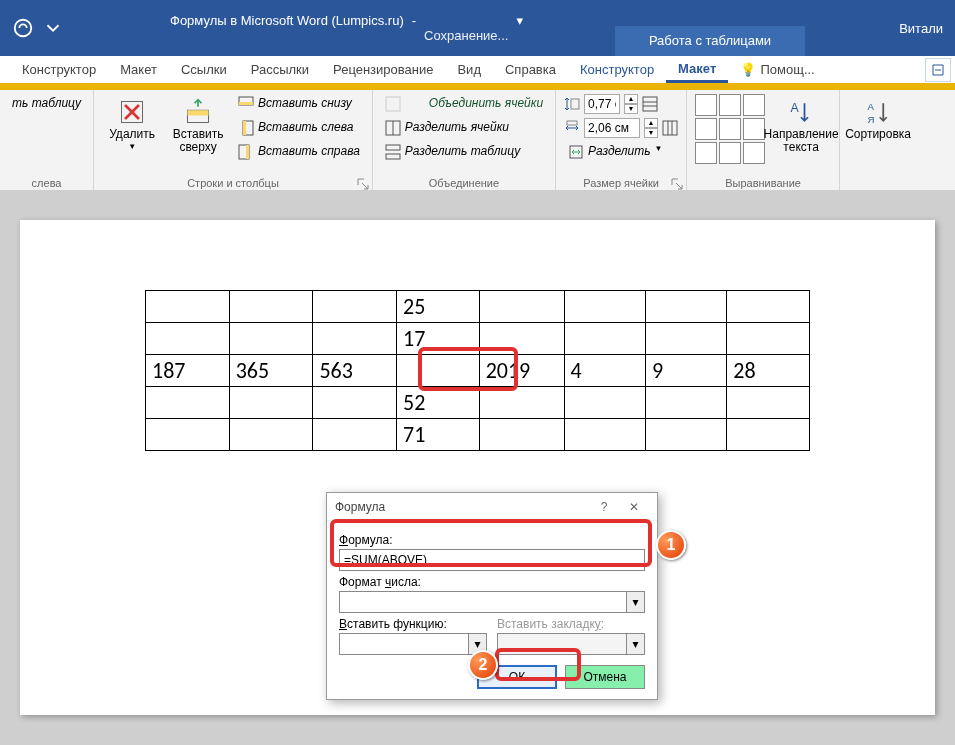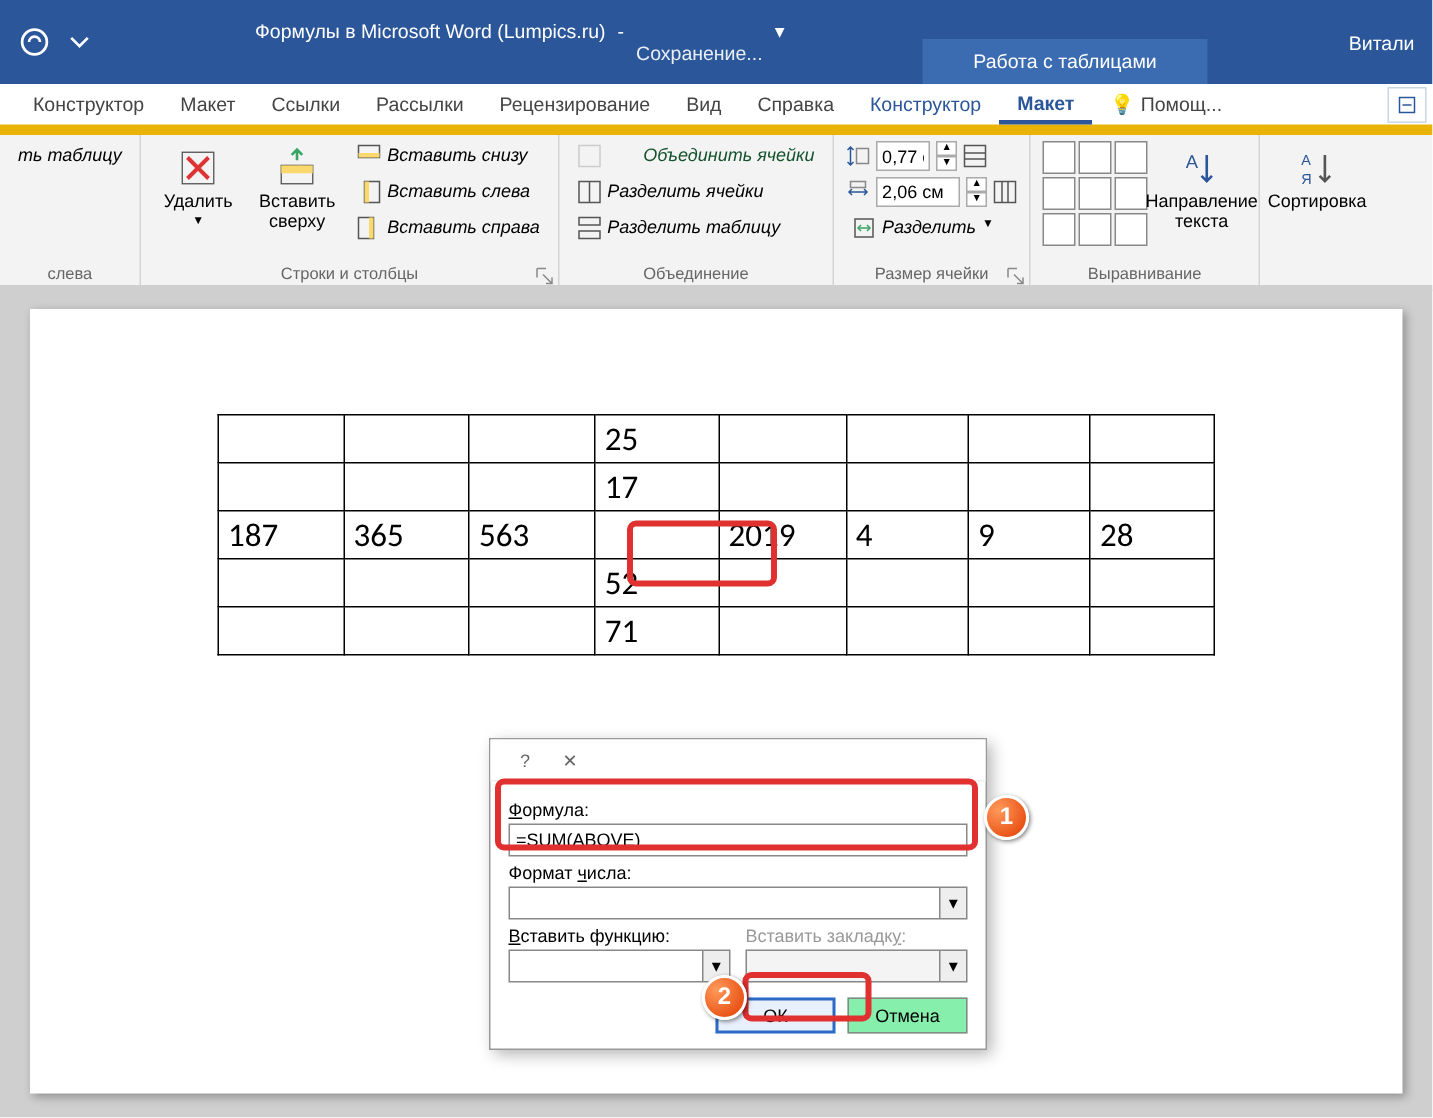--- a/index.html
+++ b/index.html
@@ -34,21 +34,21 @@
 .btnrow.dis { color: #14532d; gap: 28px; }
 .spin { display:flex; align-items:center; gap:4px; }
 .spin input { width: 56px; height: 20px; border: 1px solid #aaa; font-size: 12px; padding: 0 3px; }
 .spinbtns { width: 14px; display:flex; flex-direction:column; }
 .spinbtns div { height:10px; border:1px solid #aaa; font-size:7px; text-align:center; line-height:8px; background:#fff;}
 .aligngrid { display:grid; grid-template-columns:repeat(3,22px); grid-template-rows:repeat(3,22px); gap:2px; }
 .aligngrid div { border:1px solid #888; background:#fff; cursor:pointer; }
 .dlauncher { position:absolute; right:2px; bottom:2px; width:14px; height:14px; }
 
 
-.docarea { position: absolute; top: 190px; left: 0; right: 0; bottom: 0; background: #cfcfcf; padding: 16px 20px; }
+.docarea { position: absolute; top: 190px; left: 0; right: 0; bottom: 0; background: #cfcfcf; padding: 30px 20px; }
 .page { background: #fff; width: 100%; height: 100%; box-shadow: 2px 2px 6px rgba(0,0,0,.3); position: relative; padding: 70px 125px 0; }
 
 
 .datatable { border-collapse: collapse; }
 .datatable td { border: 1px solid #000; width: 88px; height: 32px; font-size: 22px; padding: 2px 6px; vertical-align: top; font-family: Calibri, sans-serif; }
 
 
 .cell-outline { position:absolute; border:4px solid #e03030; border-radius:6px; left:418px; top:347px; width:100px; height:44px; pointer-events:none; }
 
 
@@ -361,20 +361,21 @@
           </tr>
     </tbody>
       </table>
   </div>
 </div>
 
 <div class="cell-outline"></div>
 
 <div class="dialog">
   <div class="dlg-title">
+    <span class="t">Формула</span>
     <span class="q">?</span>
     <span class="x">✕</span>
   </div>
   <div class="dlg-body">
     <label><u>Ф</u>ормула:</label>
     <input class="fld" value="=SUM(ABOVE)" style="">
     <label>Формат <u>ч</u>исла:</label>
     <div class="combo"><input class="fld" style=""><div class="arrow">▾</div></div>
     <div class="row2">
       <div>

